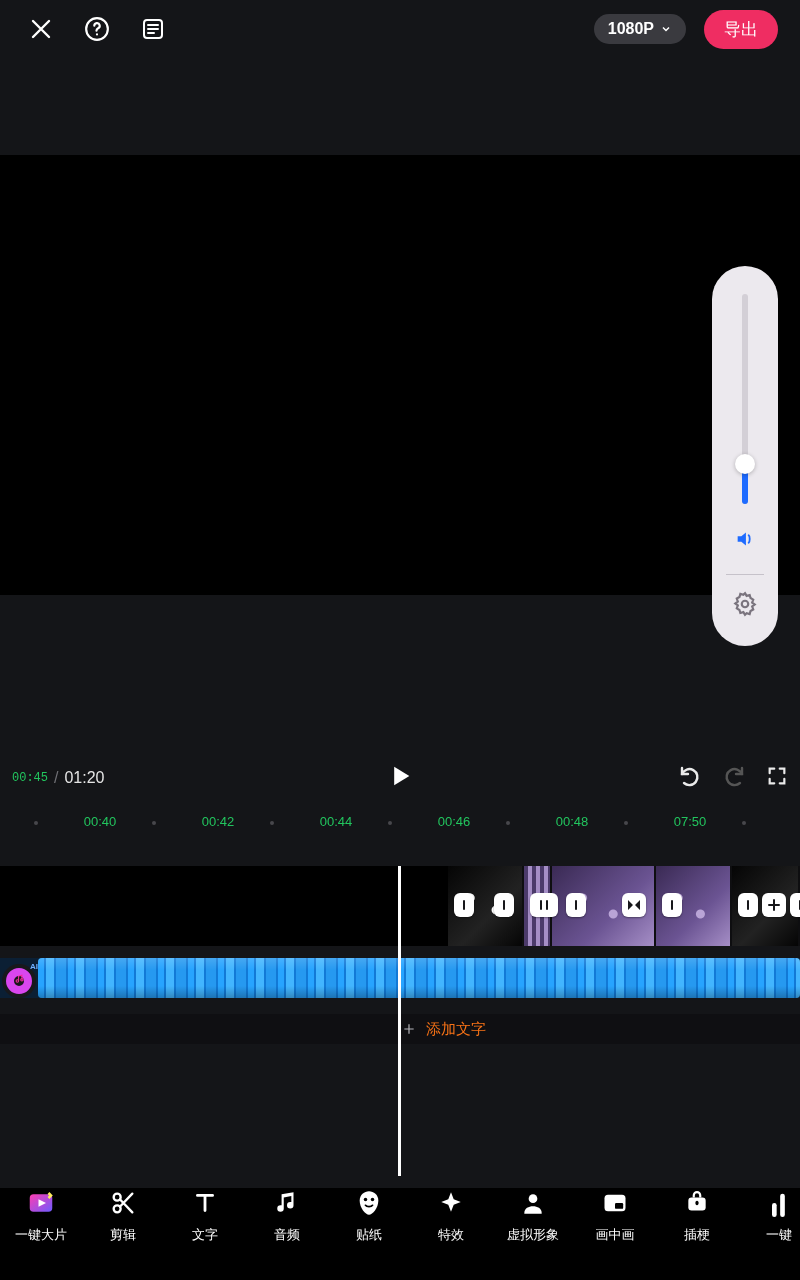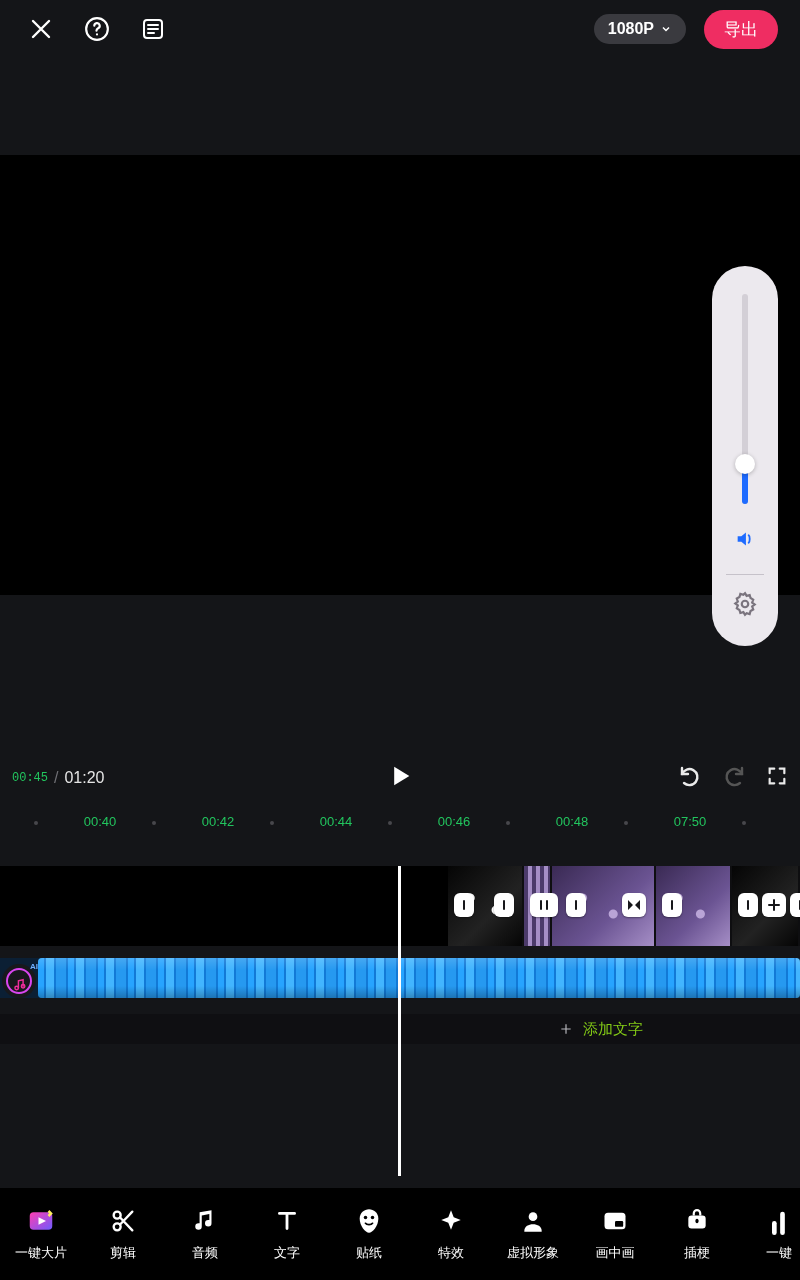--- a/index.html
+++ b/index.html
@@ -211,55 +211,53 @@
   }
   .ai-music {
     position: absolute; top: 98px; left: 2px;
     width: 34px; height: 34px;
     border-radius: 50%;
     background: #18181c;
     display: flex; align-items: center; justify-content: center;
   }
   .ai-music-inner {
     width: 26px; height: 26px; border-radius: 50%;
-    border: 2px solid #d946ef;
+    border: 8px solid #d946ef;
     display: flex; align-items: flex-end; justify-content: center;
     color: #ef2d9c;
   }
   .ai-tag {
     position: absolute; top: -2px; right: -2px;
     font-size: 8px; font-weight: 700;
     color: #6fb0ff;
   }
   .text-row {
     position: absolute; top: 148px; left: 0; right: 0; height: 30px;
     background: #0f0f12;
     display: flex; align-items: center;
     padding-left: 402px;
-    color: #84cc16;
+    color: #f97316;
     font-size: 15px;
     gap: 10px;
-    justify-content: center;
   }
   .playhead {
     position: absolute;
     top: 0; left: 398px;
     width: 3px; height: 310px;
     background: #fff;
     z-index: 5;
   }
 
   
   .toolbar {
     position: absolute;
     bottom: 0; left: 0; right: 0;
     height: 92px;
     background: #000;
     display: flex;
-    align-items: center;
     overflow: hidden;
   }
   .tool {
     width: 82px;
     flex-shrink: 0;
     display: flex; flex-direction: column; align-items: center;
     gap: 8px;
     color: #fff;
     font-size: 13px;
     cursor: pointer;
@@ -503,33 +501,33 @@
         <svg width="28" height="28" viewBox="0 0 24 24" fill="none" stroke="#fff" stroke-width="2">
           <circle cx="7" cy="7" r="3"></circle>
           <circle cx="7" cy="17" r="3"></circle>
           <path d="M9.5 9L20 20M9.5 15L20 4" stroke-linecap="round"></path>
         </svg>
       </div>
       <div>剪辑</div>
     </div>
     <div class="tool">
       <div class="ticon">
+        <svg width="26" height="26" viewBox="0 0 24 24" fill="none" stroke="#fff" stroke-width="2.6" stroke-linecap="round">
+          <path d="M5 5h14M12 5v14"></path>
+        </svg>
+      </div>
+      <div>文字</div>
+    </div>
+    <div class="tool">
+      <div class="ticon">
         <svg width="26" height="26" viewBox="0 0 24 24" fill="#fff">
           <path d="M9 17a3 3 0 1 1-3-3c.4 0 .7 0 1 .1V4l11-2v12a3 3 0 1 1-3-3c.4 0 .7 0 1 .1V5.5L9 7v10z"></path>
         </svg>
       </div>
       <div>音频</div>
-    </div>
-    <div class="tool">
-      <div class="ticon">
-        <svg width="26" height="26" viewBox="0 0 24 24" fill="none" stroke="#fff" stroke-width="2.6" stroke-linecap="round">
-          <path d="M5 5h14M12 5v14"></path>
-        </svg>
-      </div>
-      <div>文字</div>
     </div>
     <div class="tool">
       <div class="ticon">
         <svg width="28" height="28" viewBox="0 0 24 24" fill="#fff">
           <path d="M12 2C8 2 4 5 4 10c0 6 5 12 8 12s8-6 8-12c0-5-4-8-8-8z"></path>
           <circle cx="9" cy="9" r="1.5" fill="#000"></circle>
           <circle cx="15" cy="9" r="1.5" fill="#000"></circle>
           <path d="M9 14c1 1.5 5 1.5 6 0" stroke="#000" stroke-width="1.5" fill="none" stroke-linecap="round"></path>
         </svg>
       </div>

